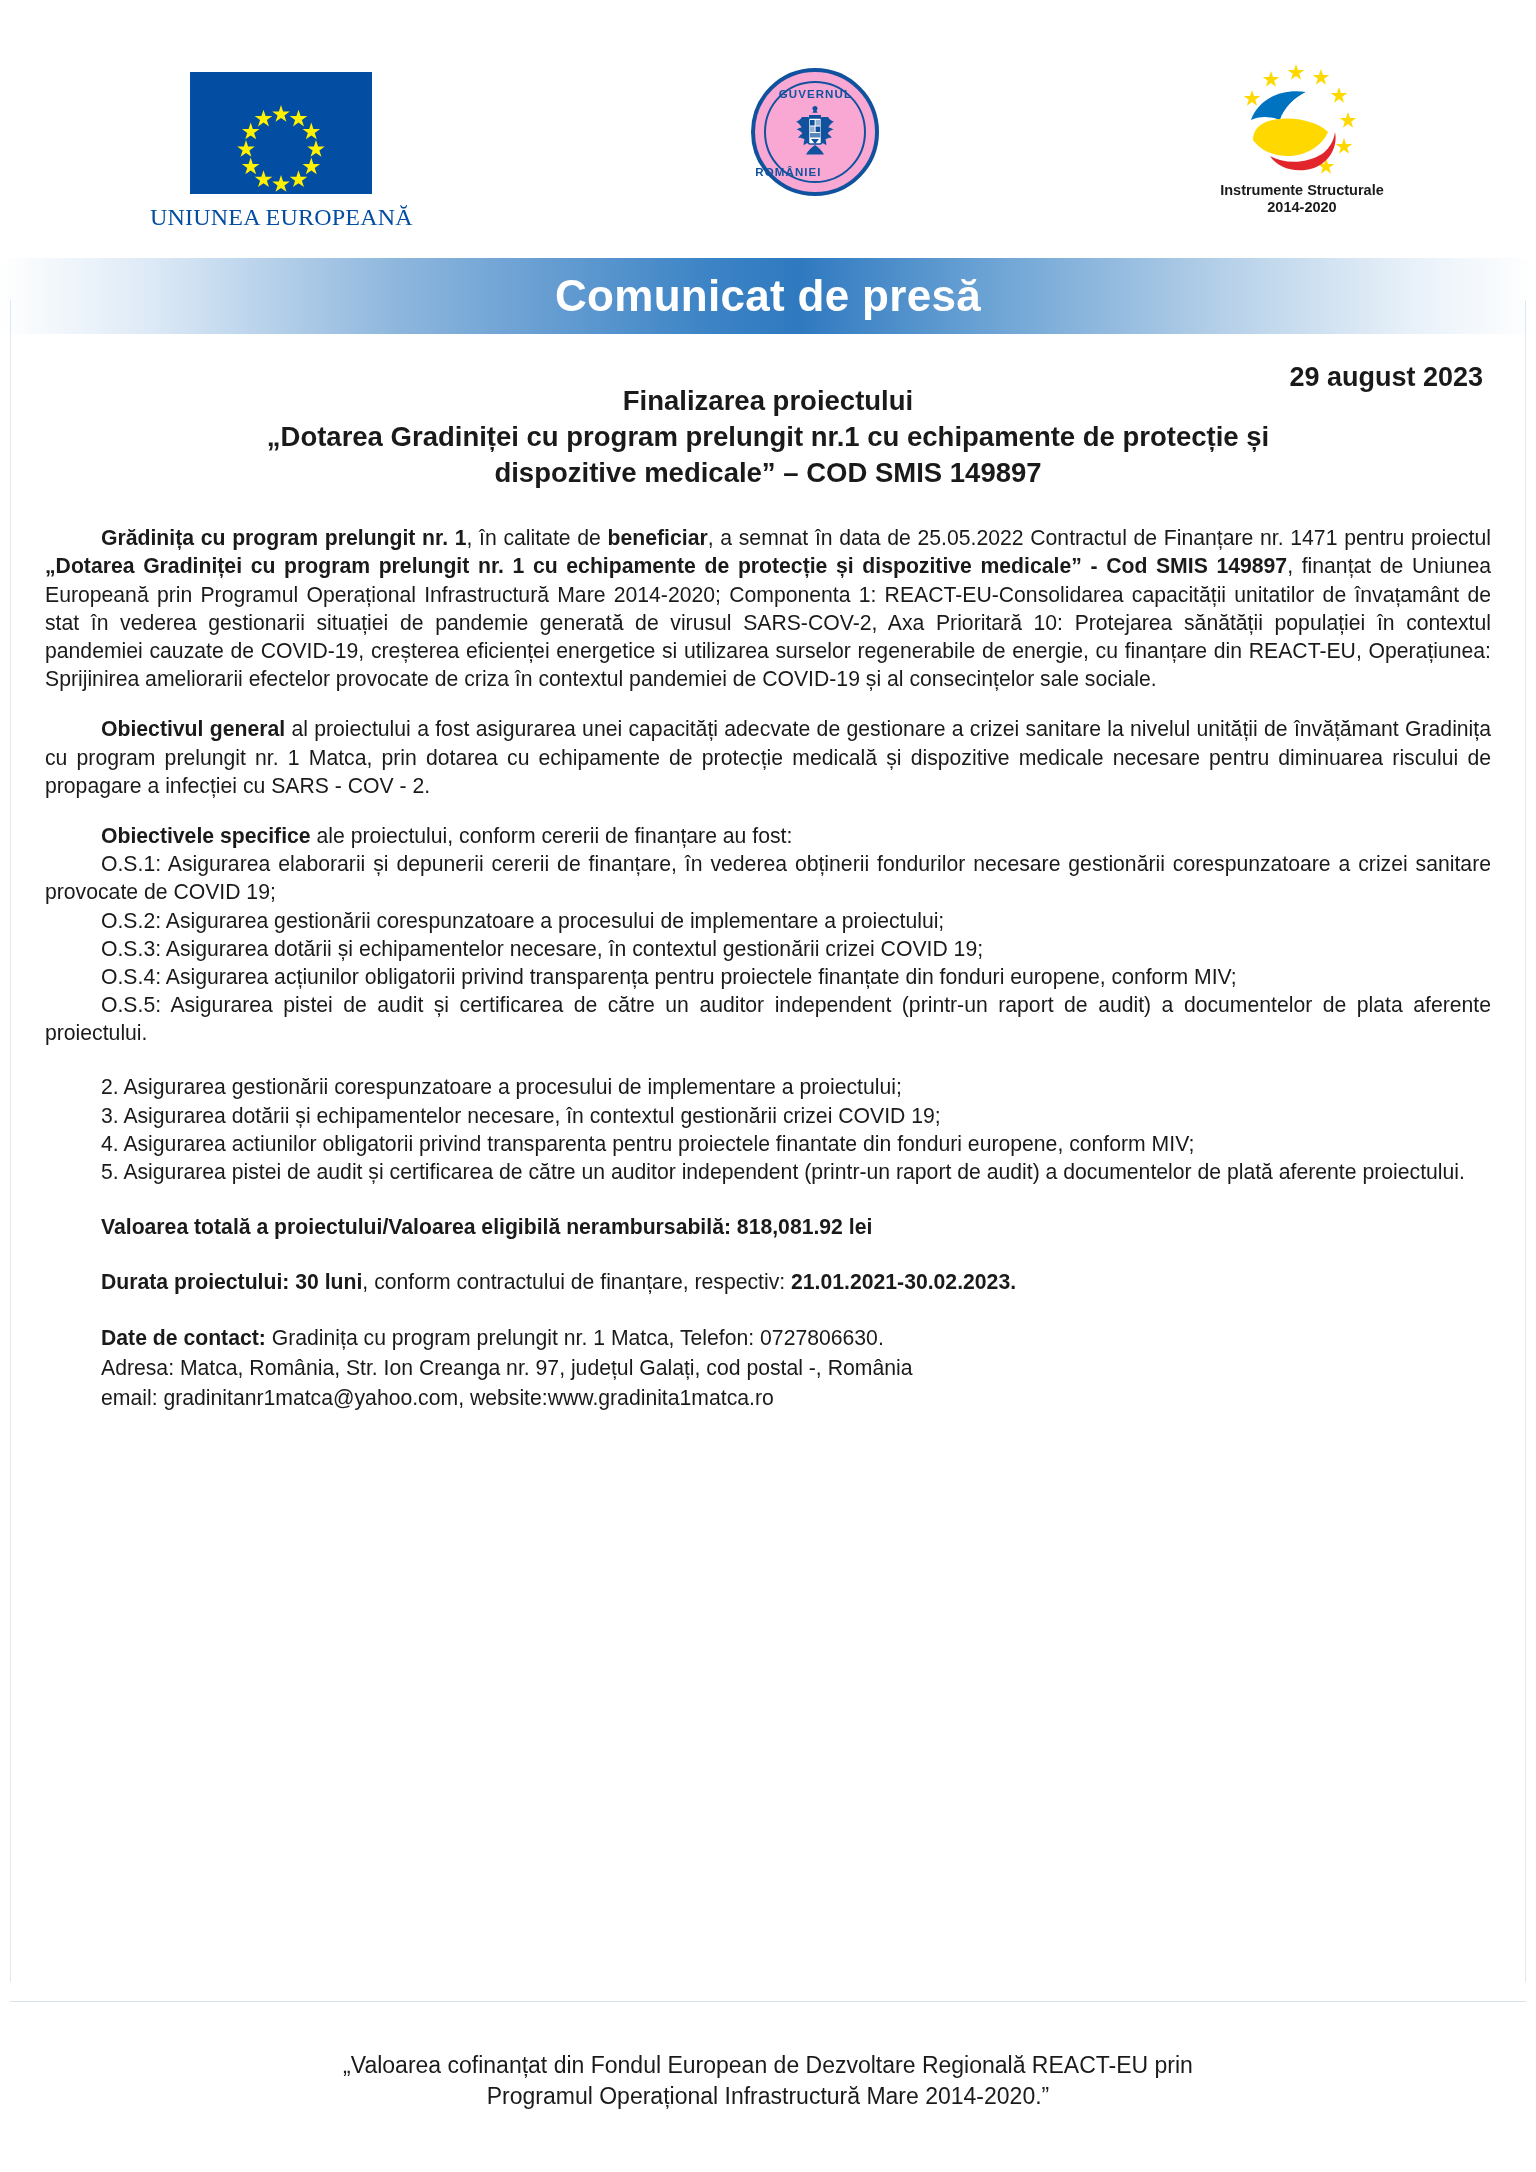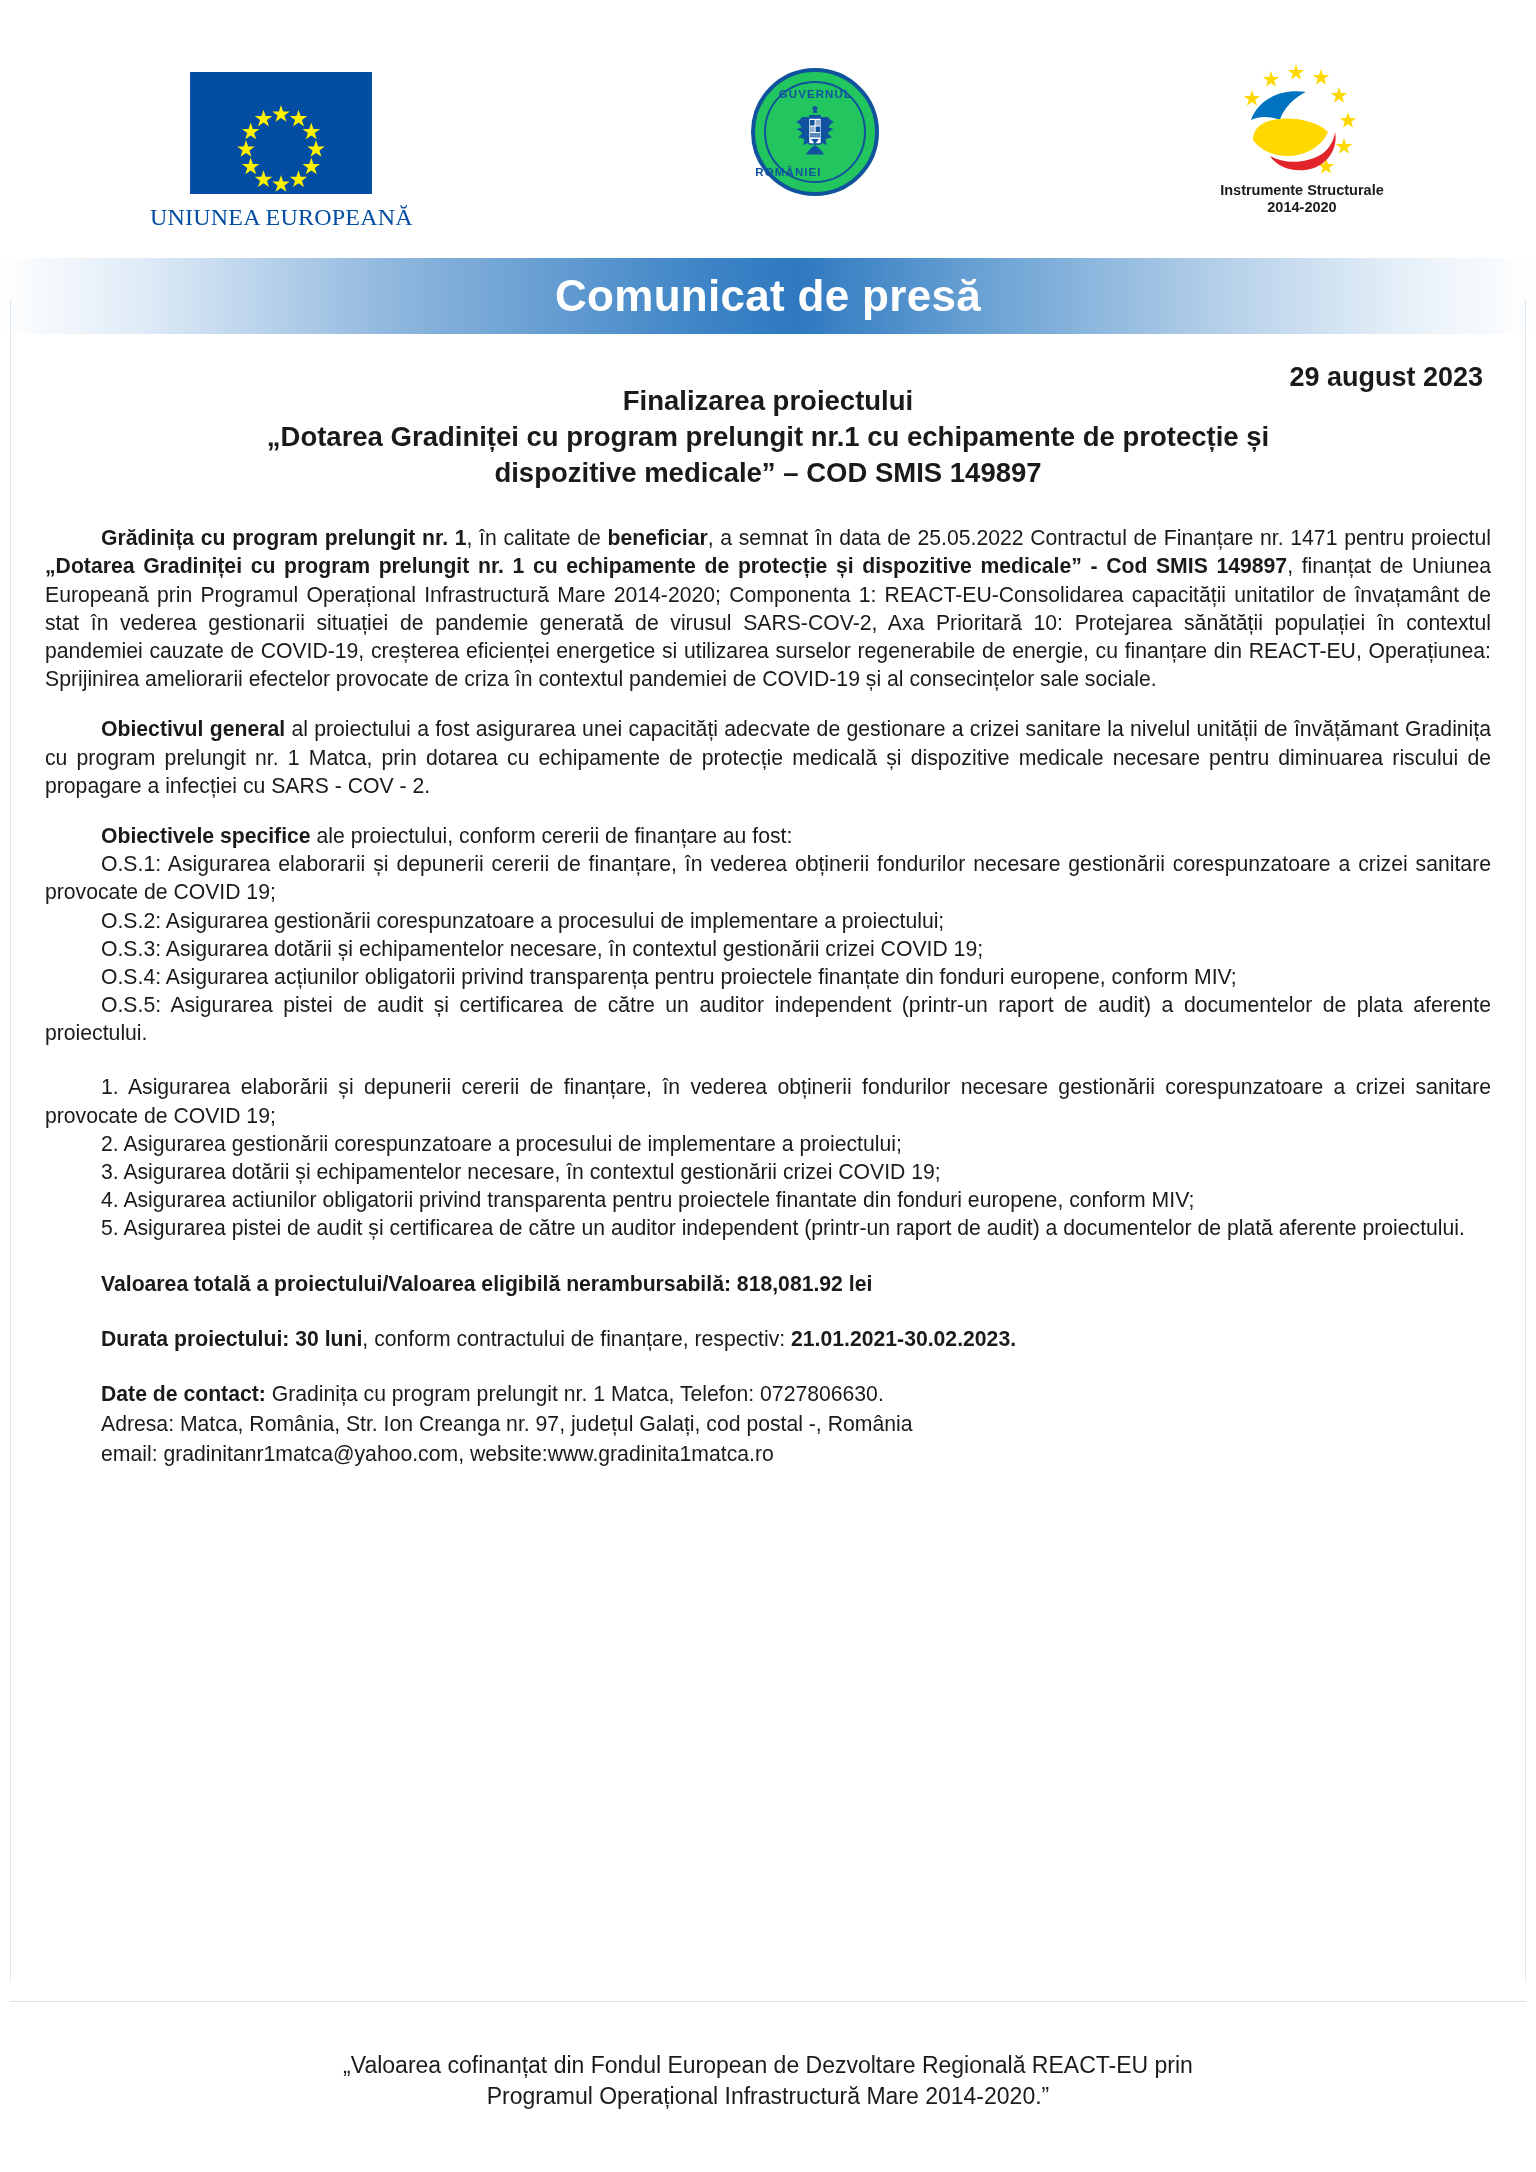--- a/index.html
+++ b/index.html
@@ -52,21 +52,21 @@
   }
 
   
   .gov-seal {
     width: 128px;
     height: 128px;
     border-radius: 50%;
     border: 4px solid #11529E;
     position: relative;
     box-sizing: border-box;
-    background: #22c55e;
+    background: #f9a8d4;
   }
   .gov-seal::after {
     content: "";
     position: absolute;
     inset: 9px;
     border-radius: 50%;
     border: 2px solid #11529E;
   }
   .gov-top {
     position: absolute;
@@ -313,21 +313,20 @@
 
   <p class="list-line"><span class="b">Obiectivele specifice</span><span> ale proiectului, conform cererii de finanțare au fost:</span></p>
   <p class="list-line">O.S.1:   Asigurarea elaborarii și depunerii cererii de finanțare, în vederea obținerii fondurilor necesare gestionării corespunzatoare a crizei sanitare provocate de COVID 19;</p>
   <p class="list-line">O.S.2:   Asigurarea gestionării corespunzatoare a procesului de implementare a proiectului;</p>
   <p class="list-line">O.S.3:  Asigurarea dotării și echipamentelor necesare, în contextul gestionării crizei COVID 19;</p>
   <p class="list-line">O.S.4:  Asigurarea acțiunilor obligatorii privind transparența pentru proiectele finanțate din fonduri europene, conform MIV;</p>
   <p class="list-line">O.S.5: Asigurarea pistei de audit și certificarea de către un auditor independent (printr-un raport de audit) a documentelor de plata aferente proiectului.</p>
 
   <div class="gap-md"></div>
 
-  <p class="list-line">1. Asigurarea elaborării și depunerii cererii de finanțare, în vederea obținerii fondurilor necesare gestionării corespunzatoare a crizei sanitare provocate de COVID 19;</p>
   <p class="list-line">2. Asigurarea gestionării corespunzatoare a procesului de implementare a proiectului;</p>
   <p class="list-line">3. Asigurarea dotării și echipamentelor necesare, în contextul gestionării crizei COVID 19;</p>
   <p class="list-line">4. Asigurarea actiunilor obligatorii privind transparenta pentru proiectele finantate din fonduri europene, conform MIV;</p>
   <p class="list-line">5. Asigurarea pistei de audit și certificarea de către un auditor independent (printr-un raport de audit) a documentelor de plată aferente proiectului.</p>
 
   <div class="gap-md"></div>
 
   <p class="kv-line b">Valoarea totală a proiectului/Valoarea eligibilă nerambursabilă: 818,081.92 lei</p>
 
   <div class="gap-md"></div>

